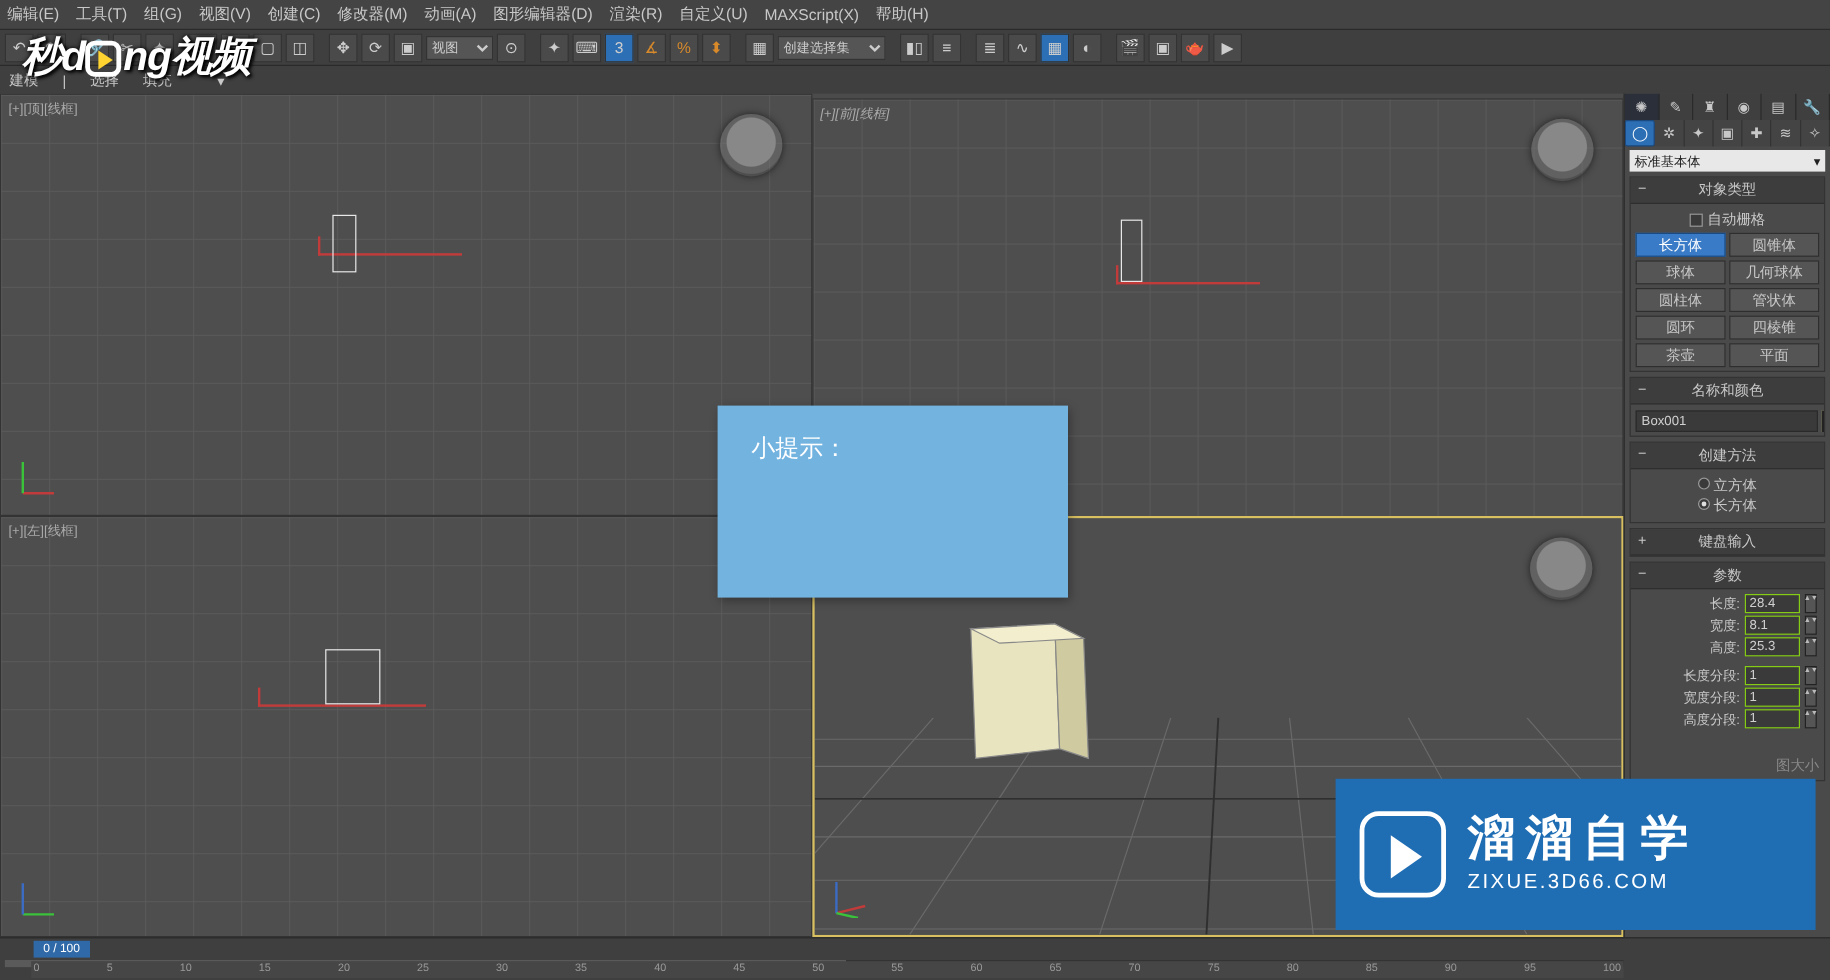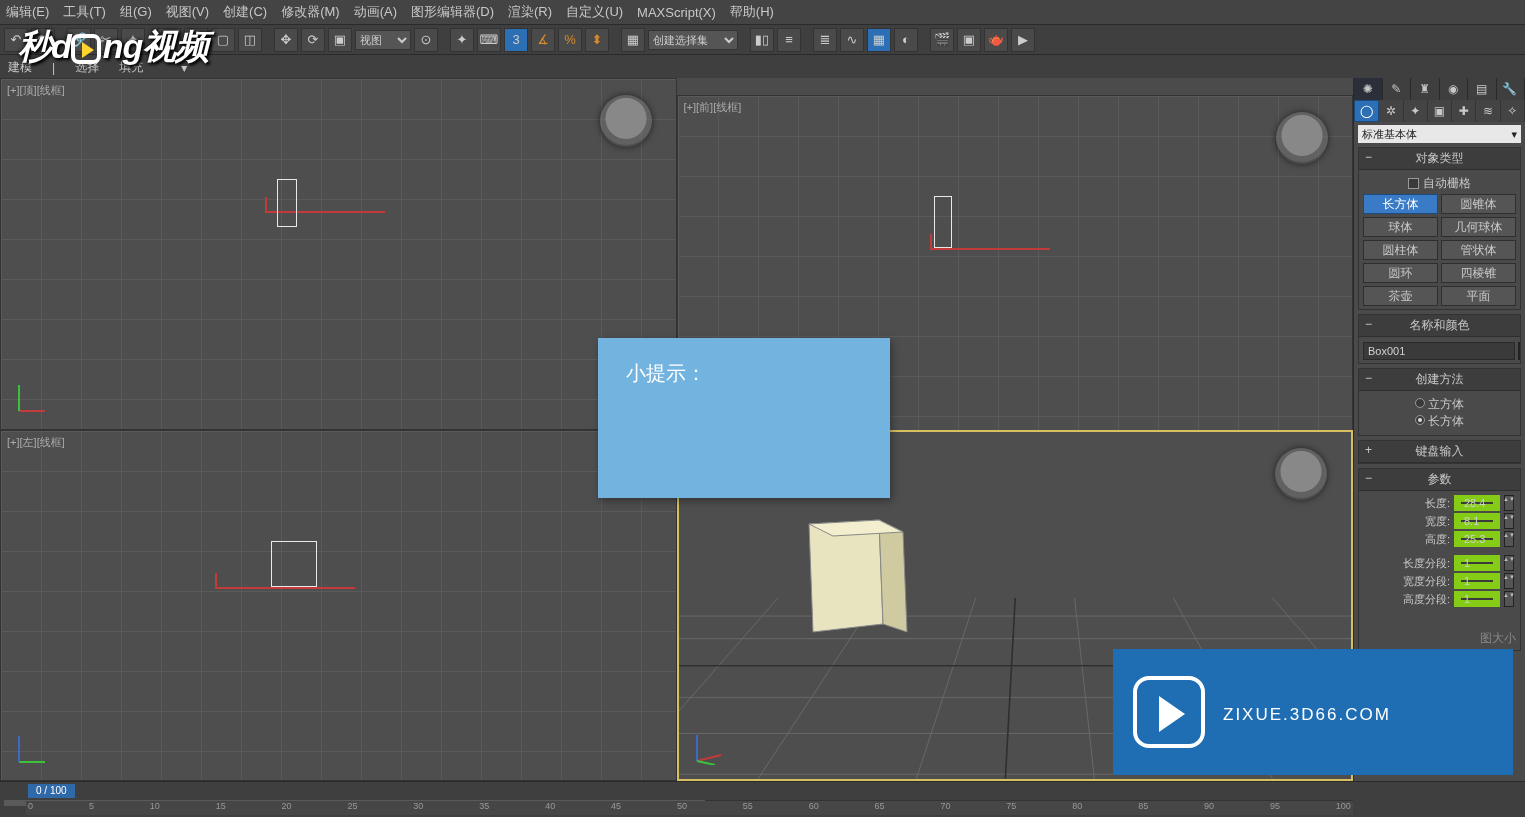--- a/index.html
+++ b/index.html
@@ -244,21 +244,21 @@
 .spin-row {
   display: flex; align-items: center; justify-content: flex-end;
   gap: 4px;
   padding: 1px 2px;
   font-size: 11px;
 }
 .spin-row .lbl { flex: 0 0 auto; }
 .spin-row .spin {
   width: 46px; height: 16px;
   background: #3a3a3a;
-  border: 7px solid #84cc16;
+  border: 1px solid #84cc16;
   color: #d0d0d0;
   font-size: 11px;
   padding: 0 3px;
   text-align: left;
   display: inline-flex; align-items: center;
 }
 .spin-row .arrows {
   width: 10px; height: 16px;
   background: #555; border: 1px solid #222;
   display: flex; flex-direction: column; font-size: 6px; line-height: 7px; align-items: center;
@@ -454,21 +454,21 @@
     <div class="vp-label">[+][顶][线框]</div>
     <div class="viewcube"></div>
     <div class="ortho-gizmo" style="left:264px; top:132px;"></div>
     <div class="ortho-box" style="left:276px; top:100px; width:20px; height:48px;"></div>
     <svg class="vp-axis">
         <line x1="4" y1="32" x2="30" y2="32" stroke="#c23b3b" stroke-width="2"></line>
         <line x1="4" y1="32" x2="4" y2="6" stroke="#3bc23b" stroke-width="2"></line>
       </svg>
   </div>
 
-  <div class="viewport" style="left:50%;top:17px;width:50%;height:50%;">
+  <div class="viewport" style="left:50%;top:4px;width:50%;height:50%;font-style:italic;">
     <div class="vp-grid"></div>
     <div class="vp-label">[+][前][线框]</div>
     <div class="viewcube"></div>
     <div class="ortho-gizmo" style="left:252px; top:152px;"></div>
     <div class="ortho-box" style="left:256px; top:100px; width:18px; height:52px;"></div>
     <svg class="vp-axis">
         <line x1="4" y1="32" x2="30" y2="32" stroke="#c23b3b" stroke-width="2"></line>
         <line x1="4" y1="32" x2="4" y2="6" stroke="#3b6bc2" stroke-width="2"></line>
       </svg>
   </div>
@@ -637,20 +637,21 @@
   <div class="t1">小提示：</div>
 </div>
 
 <div class="wm-logo">
   秒d<span class="play"></span>ng视频
 </div>
 
 <div class="wm-zixue">
   <div class="zplay"></div>
   <div class="ztxt">
+    <div class="big">溜溜自学</div>
     <div class="small">ZIXUE.3D66.COM</div>
   </div>
 </div>
 
 <div class="status-bar">
   <div class="frame-ind">0 / 100</div>
   <div class="scroll-thin">
       <div class="thumb"></div>
     </div>
   <div class="ruler">

